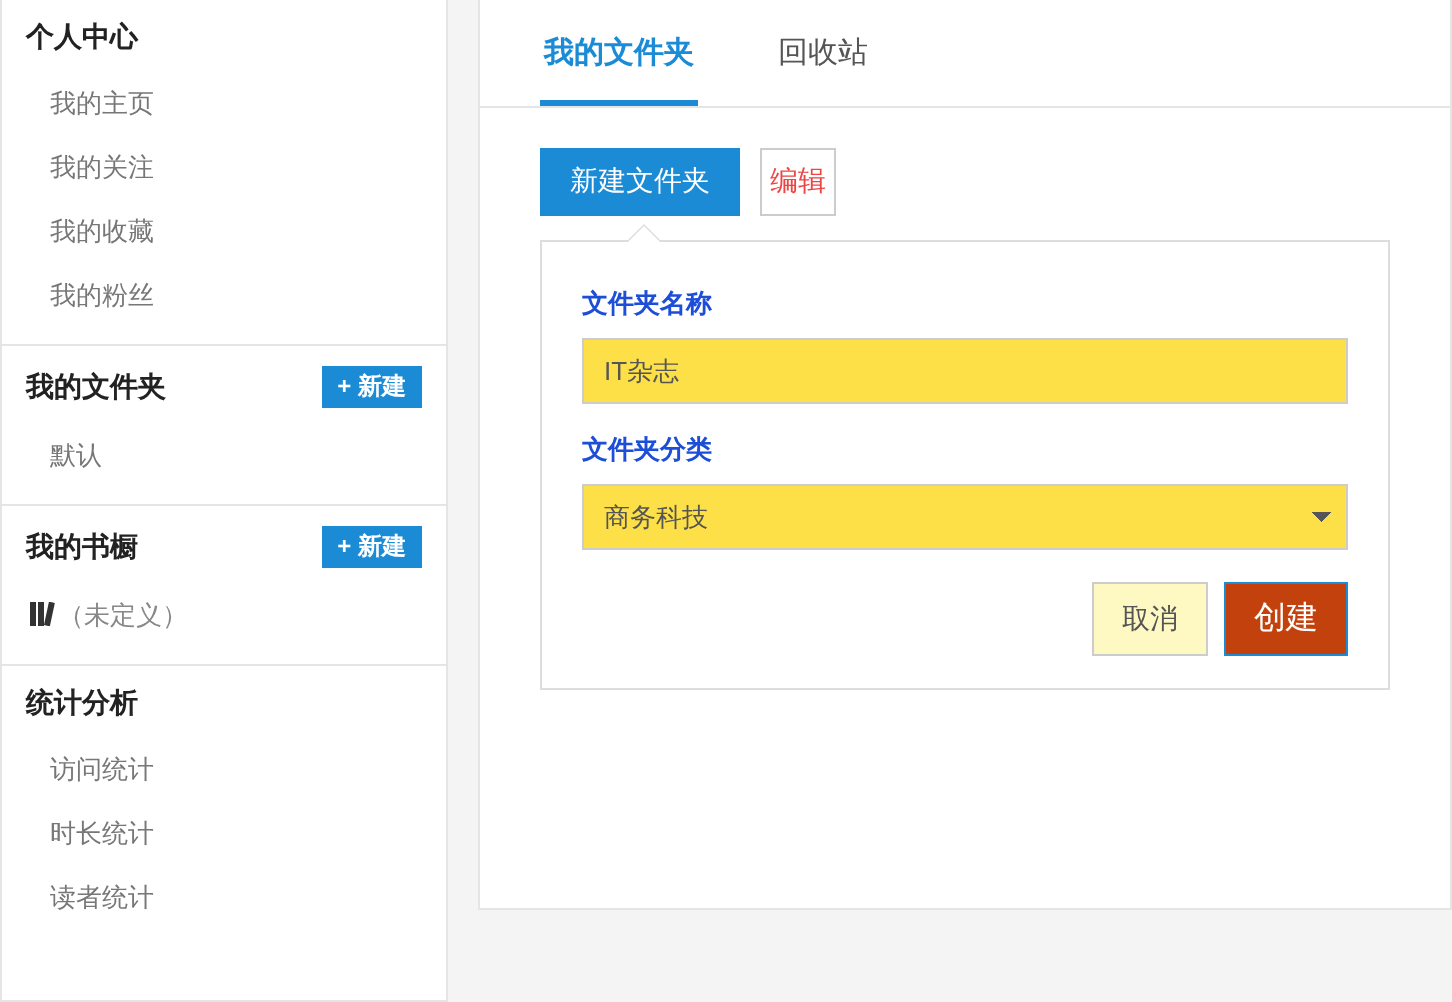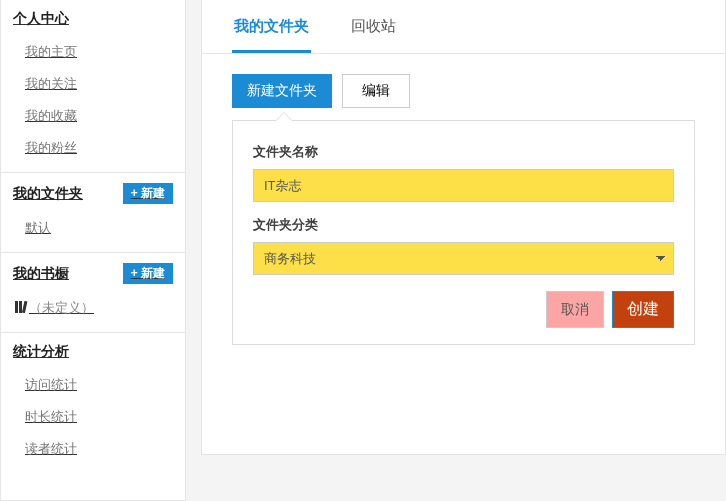--- a/index.html
+++ b/index.html
@@ -7,26 +7,25 @@
     font-family: "Microsoft YaHei", Arial, sans-serif;
     font-size: 13px;
     color: #333;
     background: #f4f4f4;
     width: 726px;
     height: 501px;
     overflow: hidden;
   }
   .layout { display: flex; height: 100%; }
   .sidebar {
-    width: 186px;
+    width: 224px;
     background: #fff;
     border: 1px solid #e5e5e5;
     border-top: none;
     margin-right: 15px;
-    text-decoration: underline;
   }
   .side-section { border-bottom: 1px solid #e5e5e5; }
   .side-section:last-child { border-bottom: none; }
   .side-header {
     display: flex;
     justify-content: space-between;
     align-items: center;
     padding: 10px 12px 6px 12px;
   }
   .side-title {
@@ -105,23 +104,23 @@
     background: #1b8bd6;
     color: #fff;
     border: 1px solid #1b8bd6;
     padding: 7px 14px;
     font-size: 14px;
     cursor: pointer;
     position: relative;
   }
   .btn-secondary {
     background: #fff;
-    color: #000000;
+    color: #ef4444;
     border: 1px solid #ccc;
-    padding: 7px 19px;
+    padding: 7px 4px;
     font-size: 14px;
     cursor: pointer;
   }
   .panel-wrap {
     padding: 0 30px 20px 30px;
     position: relative;
   }
   .panel {
     border: 1px solid #ddd;
     margin-top: 12px;
@@ -142,21 +141,21 @@
     position: absolute;
     top: 1px; left: -8px;
     border-left: 8px solid transparent;
     border-right: 8px solid transparent;
     border-bottom: 8px solid #fff;
   }
   .form-row { margin-bottom: 14px; }
   .form-label {
     font-size: 13px;
     font-weight: bold;
-    color: #404040;
+    color: #1d4ed8;
     display: block;
     margin-bottom: 8px;
   }
   .text-input, .select-input {
     width: 100%;
     border: 1px solid #ccc;
     padding: 8px 10px;
     font-size: 13px;
     color: #555;
     background: #fde047;
@@ -183,21 +182,21 @@
     font-family: inherit;
     resize: both;
   }
   .panel-actions {
     display: flex;
     justify-content: flex-end;
     gap: 8px;
     margin-top: 16px;
   }
   .btn-cancel {
-    background: #fca5a5;
+    background: #fef9c3;
     border: 1px solid #ccc;
     color: #555;
     padding: 7px 14px;
     font-size: 14px;
     cursor: pointer;
   }
   .btn-create {
     background: #c2410c;
     border: 1px solid #1b8bd6;
     color: #fff;

